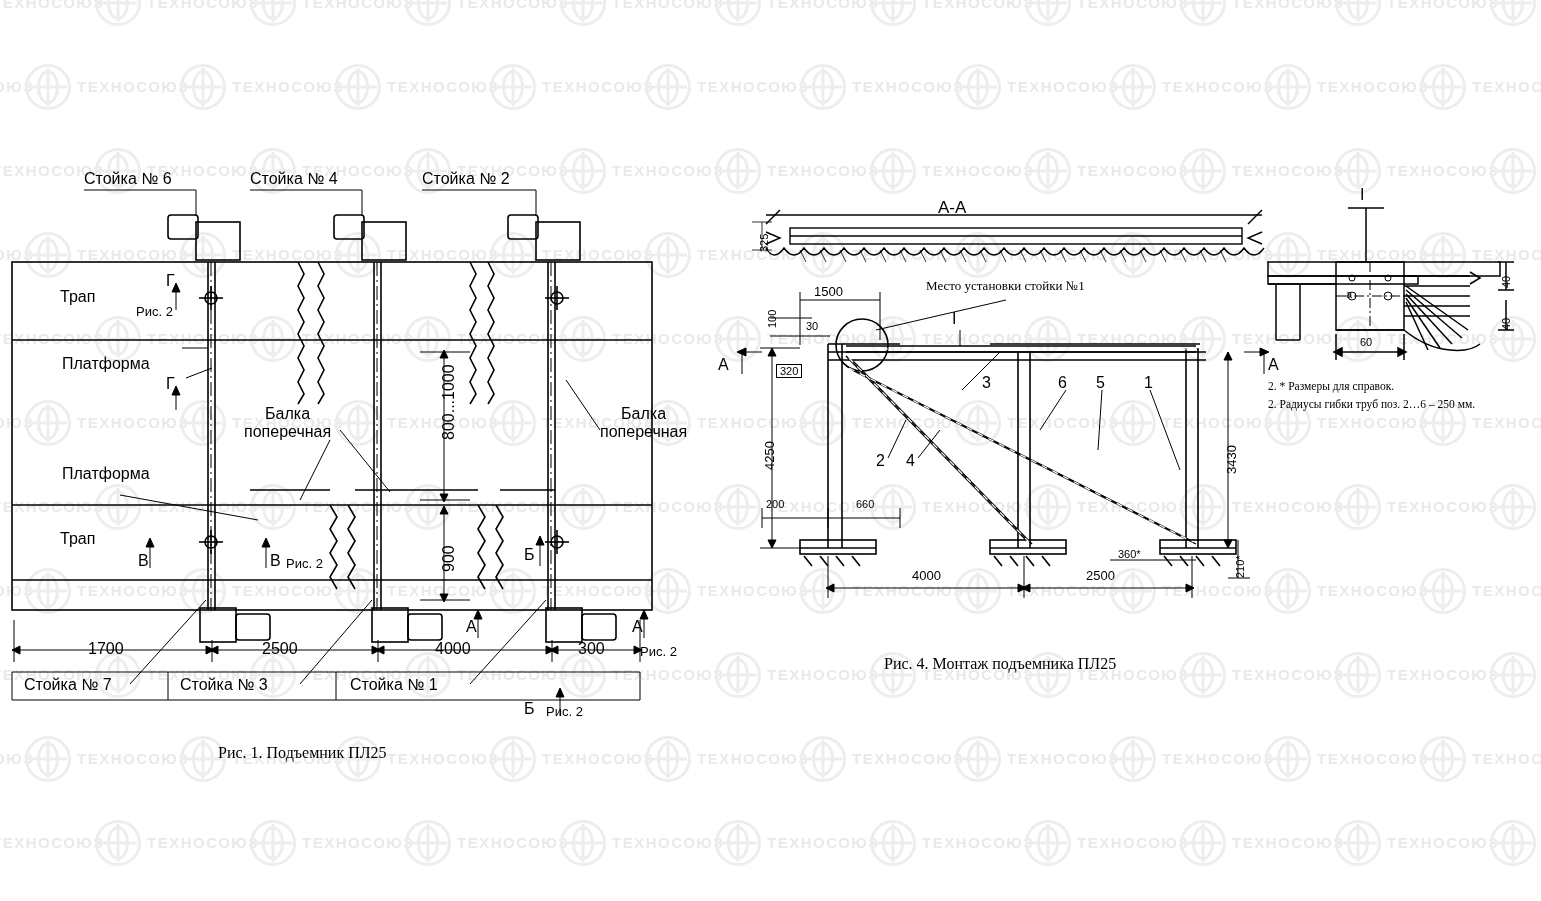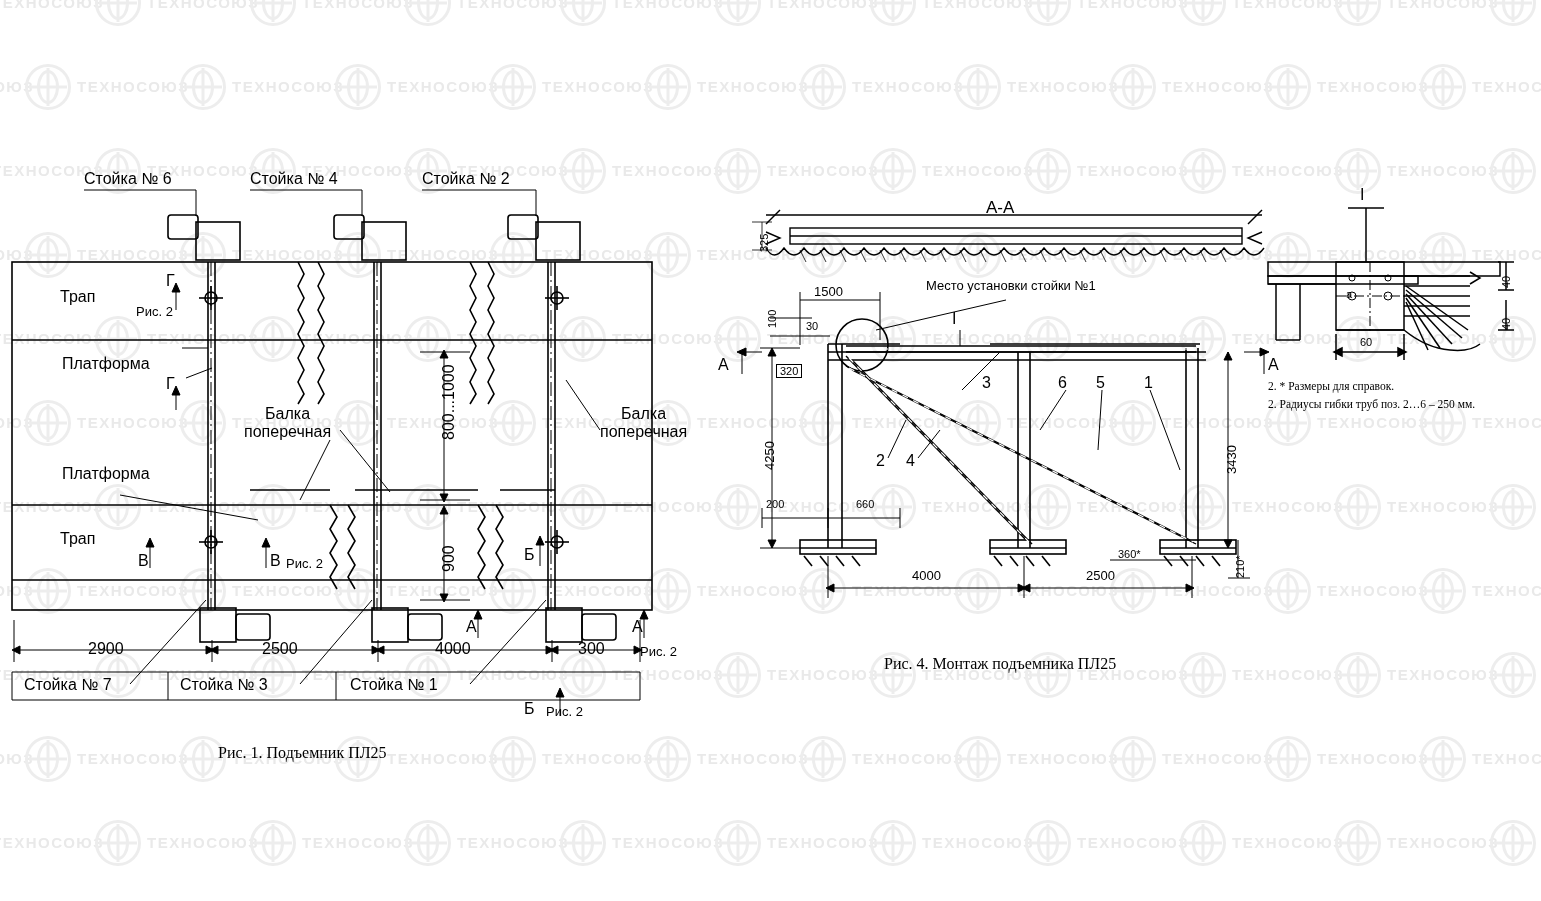--- a/index.html
+++ b/index.html
@@ -647,21 +647,21 @@
   <div class="lbl" style="left:632px;top:618px;">А</div>
 
   <div class="lbl sm" style="left:136px;top:304px;">Рис. 2</div>
   <div class="lbl sm" style="left:286px;top:556px;">Рис. 2</div>
   <div class="lbl sm" style="left:640px;top:644px;">Рис. 2</div>
   <div class="lbl sm" style="left:546px;top:704px;">Рис. 2</div>
 
   <div class="lbl rot" style="left:440px;top:440px;">800...1000</div>
   <div class="lbl rot" style="left:440px;top:572px;">900</div>
 
-  <div class="lbl" style="left:88px;top:640px;">2900</div>
+  <div class="lbl" style="left:88px;top:640px;">1700</div>
   <div class="lbl" style="left:262px;top:640px;">2500</div>
   <div class="lbl" style="left:435px;top:640px;">4000</div>
   <div class="lbl" style="left:578px;top:640px;">300</div>
 
   <div class="lbl" style="left:24px;top:676px;">Стойка № 7</div>
   <div class="lbl" style="left:180px;top:676px;">Стойка № 3</div>
   <div class="lbl" style="left:350px;top:676px;">Стойка № 1</div>
 
   <div class="cap" style="left:218px;top:744px;">Рис. 1. Подъемник ПЛ25</div>
 
@@ -809,24 +809,24 @@
       <line x1="1150" y1="390" x2="1180" y2="470"></line>
       <line x1="888" y1="458" x2="906" y2="420"></line>
       <line x1="918" y1="458" x2="940" y2="430"></line>
 
       <line x1="1006" y1="300" x2="876" y2="330"></line>
 
       <line x1="960" y1="330" x2="960" y2="346"></line>
     </g>
   </svg>
 
-  <div class="lbl" style="left:986px;top:198px;font-size:17px;">А-А</div>
+  <div class="lbl" style="left:938px;top:198px;font-size:17px;">А-А</div>
   <div class="lbl xs rot" style="left:758px;top:252px;">325</div>
 
-  <div class="lbl sm" style="left:926px;top:278px;">Место установки стойки №1</div>
+  <div class="lbl sm" style="left:926px;top:278px;font-family:Liberation Serif, serif;">Место установки стойки №1</div>
   <div class="lbl" style="left:952px;top:310px;">I</div>
 
   <div class="lbl sm" style="left:814px;top:284px;">1500</div>
   <div class="lbl xs rot" style="left:766px;top:328px;">100</div>
   <div class="lbl xs" style="left:806px;top:320px;">30</div>
   <div class="lbl xs" style="left:776px;top:364px;border:1px solid #000;padding:0 3px;">320</div>
   <div class="lbl sm rot" style="left:762px;top:470px;">4250</div>
   <div class="lbl xs" style="left:766px;top:498px;">200</div>
   <div class="lbl xs" style="left:856px;top:498px;">660</div>
   <div class="lbl sm" style="left:912px;top:568px;">4000</div>

